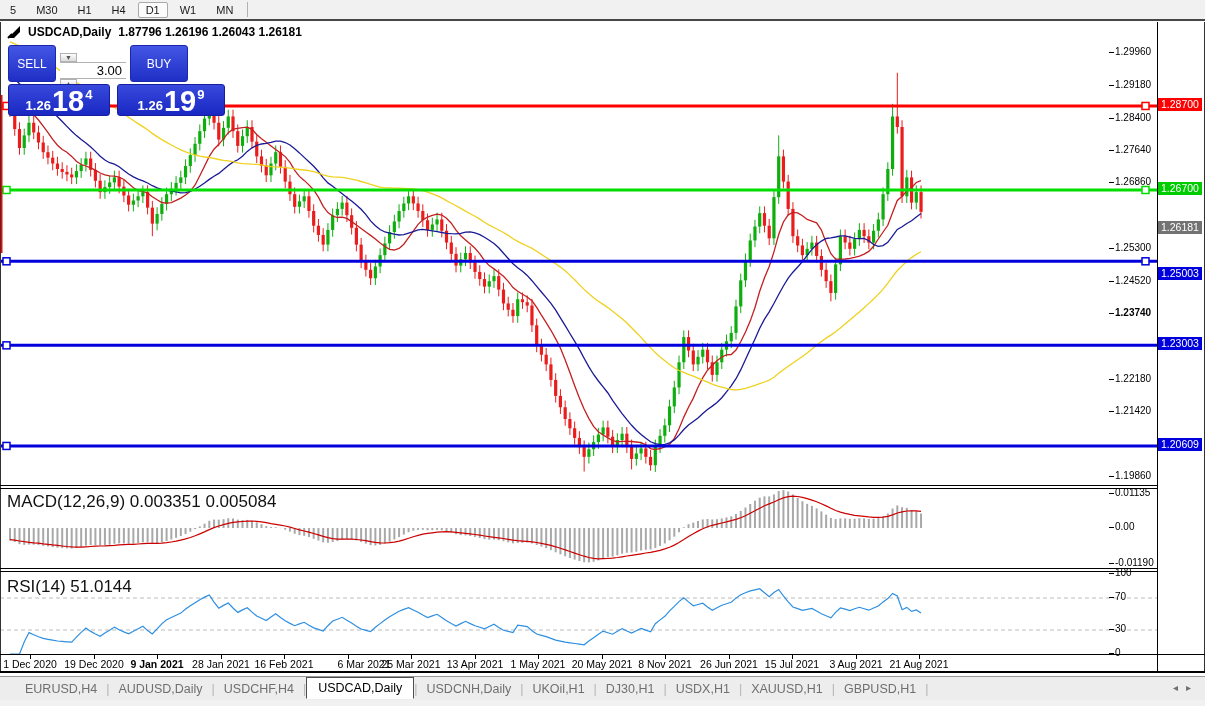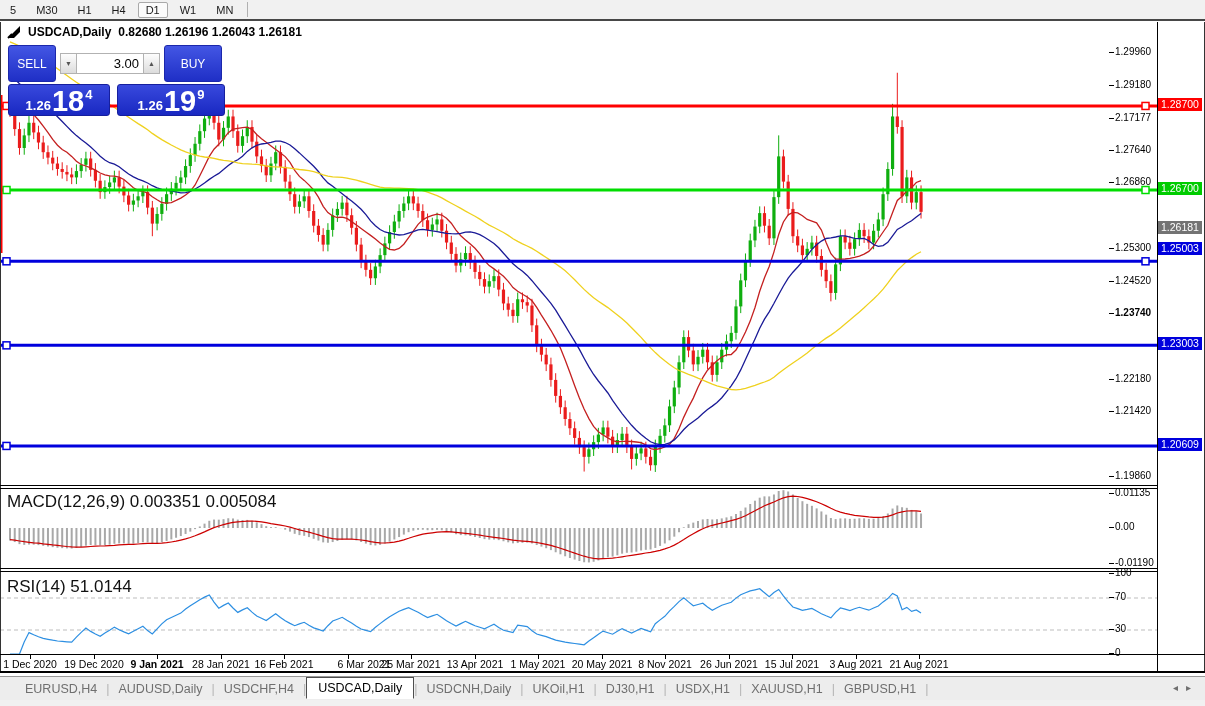--- a/index.html
+++ b/index.html
@@ -9,21 +9,21 @@
   .tb-btn{padding:1px 7px;margin:0 2px;border:1px solid transparent;border-radius:2px;cursor:default;}
   .tb-btn.active{background:#fbfbfb;border-color:#a9a9a9;}
   .tb-sep{width:1px;height:15px;background:#b0b0b0;margin:0 4px;}
   .tb-dark{position:absolute;top:19px;left:0;width:1205px;height:2px;background:#474747;}
   
   .chart-title{position:absolute;top:25px;left:7px;display:flex;align-items:center;gap:7px;font-size:12px;font-weight:700;color:#000;z-index:4;}
   
   .tpanel{position:absolute;left:8px;top:45px;width:218px;z-index:6;}
   .tp-row1{display:flex;height:37px;}
   .btn-trade{background:linear-gradient(#4356e4,#1f2fc6);border:1px solid #1b27ab;border-radius:3px;color:#fff;font-size:12px;display:flex;align-items:center;justify-content:center;}
-  .vol-wrap{display:flex;margin:8px 4px;}
+  .vol-wrap{display:flex;margin:8px 4px;flex-direction:column;}
   .vol-btn{width:15px;background:linear-gradient(#fdfdfd,#dcdcdc);border:1px solid #b2b2b2;color:#555;font-size:7px;display:flex;align-items:center;justify-content:center;}
   .vol-input{width:62px;border:1px solid #b2b2b2;border-left:none;border-right:none;text-align:right;font-size:13px;padding:0 4px 0 0;font-family:"Liberation Sans",sans-serif;}
   .tp-row2{display:flex;margin-top:2px;gap:7px;}
   .px-box{background:linear-gradient(#3849dd,#1928c2);border:1px solid #161f9e;border-radius:3px;color:#fff;height:30px;display:flex;align-items:flex-end;justify-content:center;}
   .px-small{font-size:13px;font-weight:700;margin:0 1px 2px 0;}
   .px-big{font-size:29px;font-weight:700;line-height:28px;}
   .px-sup{font-size:13px;font-weight:700;margin:0 0 13px 1px;}
   
   .hline,.vline{position:absolute;background:#000;}
   
@@ -58,21 +58,21 @@
       <div class="tb-sep"></div>
     </div>
   <div class="tb-dark"></div>
 
   <div class="chart-title">
     <svg width="14" height="14" style="position:static;">
       <path d="M1 13 L13 1 L13 7 L7 13 Z" fill="#000"></path>
       <path d="M1 13 L5 9" stroke="#000" stroke-width="2"></path>
     </svg>
     <span>USDCAD,Daily</span>
-    <span style="font-weight:700;">0.82680 1.26196 1.26043 1.26181</span>
+    <span style="font-weight:700;">1.87796 1.26196 1.26043 1.26181</span>
   </div>
 
   <div class="tpanel">
     <div class="tp-row1">
       <div class="btn-trade" style="width:46px;">SELL</div>
       <div class="vol-wrap">
         <div class="vol-btn">▼</div>
         <input class="vol-input" value="3.00" style="">
         <div class="vol-btn">▲</div>
       </div>
@@ -734,33 +734,33 @@
       <div class="tab">GBPUSD,H1</div>
       <span class="tab-sep">|</span>
     </div>
   <div class="tab-arrows">
     <span>◂</span><span>▸</span>
   </div>
   <div class="bottom-strip"></div>
 
 <div class="ax" style="top: 46.0148px;">1.29960</div>
     <div class="ax" style="top: 78.7904px;">1.29180</div>
-    <div class="ax" style="top: 111.566px;">2.17177</div>
+    <div class="ax" style="top: 111.566px;">1.28400</div>
     <div class="ax" style="top: 143.501px;">1.27640</div>
     <div class="ax" style="top: 176.277px;">1.26860</div>
     <div class="ax" style="top: 241.828px;">1.25300</div>
     <div class="ax" style="top: 274.604px;">1.24520</div>
     <div class="ax" style="top: 307.379px; font-weight: bold;">1.23740</div>
     <div class="ax" style="top: 372.93px;">1.22180</div>
     <div class="ax" style="top: 404.866px;">1.21420</div>
     <div class="ax" style="top: 470.417px;">1.19860</div>
     <div class="axb" style="top: 97.96px; background: rgb(255, 0, 0); color: rgb(255, 255, 255);">1.28700</div>
     <div class="axb" style="top: 182px; background: rgb(0, 204, 0); color: rgb(255, 255, 255);">1.26700</div>
     <div class="axb" style="top: 221px; background: #737373; color: rgb(255, 255, 255);">1.26181</div>
-    <div class="axb" style="top: 242px; background: rgb(0, 0, 221); color: rgb(255, 255, 255);">1.25003</div>
+    <div class="axb" style="top: 267px; background: rgb(0, 0, 221); color: rgb(255, 255, 255);">1.25003</div>
     <div class="axb" style="top: 337.348px; background: rgb(0, 0, 221); color: rgb(255, 255, 255);">1.23003</div>
     <div class="axb" style="top: 437.944px; background: rgb(0, 0, 221); color: rgb(255, 255, 255);">1.20609</div>
     <div class="ax" style="top: 487.018px;">0.01135</div>
     <div class="ax" style="top: 521px;">0.00</div>
     <div class="ax" style="top: 556.629px;">-0.01190</div>
     <div class="ax" style="top: 567px;">100</div>
     <div class="ax" style="top: 591px;">70</div>
     <div class="ax" style="top: 623px;">30</div>
     <div class="ax" style="top: 647px;">0</div>
     <div class="dax" style="left: 30px;">1 Dec 2020</div>

